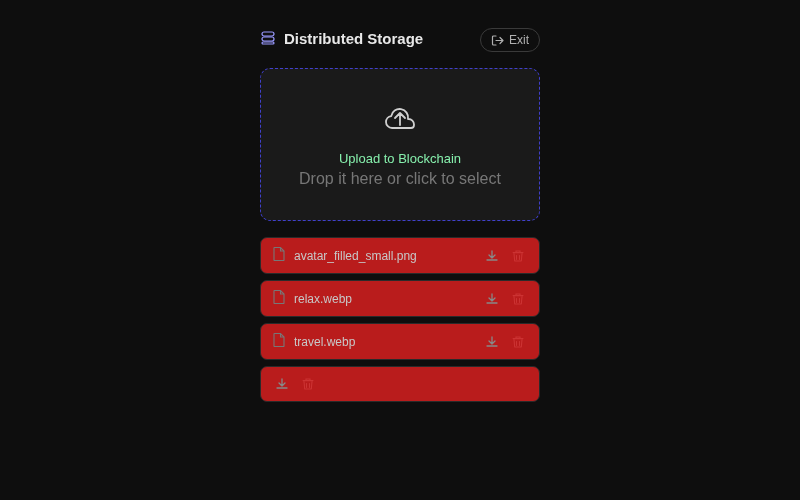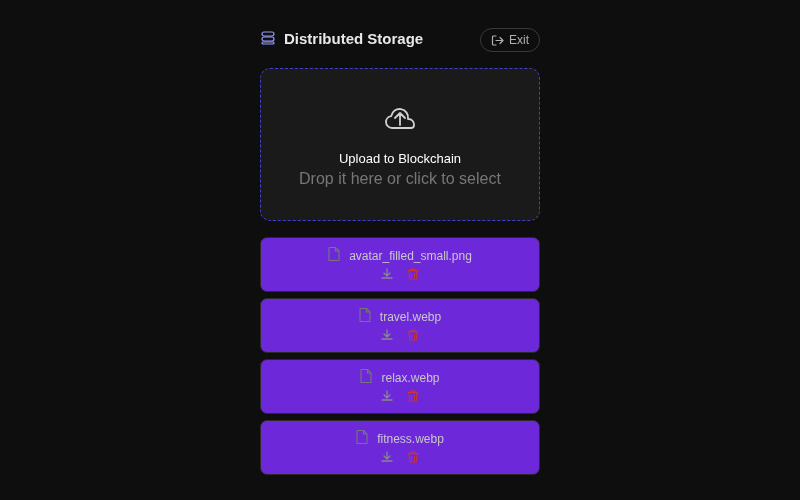--- a/index.html
+++ b/index.html
@@ -71,46 +71,45 @@
       margin-bottom: 16px;
     }
 
     .upload-icon-wrap {
       margin-bottom: 10px;
     }
 
     .upload-title {
       font-size: 13px;
       font-weight: 500;
-      color: #ffffff;
+      color: #86efac;
       margin-bottom: 4px;
     }
 
     .upload-subtitle {
       font-size: 16px;
       color: #777;
     }
 
     
     .file-list {
       width: 100%;
       display: flex;
       flex-direction: column;
       gap: 6px;
     }
 
     .file-row {
       display: flex;
       align-items: center;
       justify-content: space-between;
-      background: #6d28d9;
+      background: #b91c1c;
       border-radius: 7px;
       padding: 8px 12px;
       border: 1px solid #2a2a2a;
-      flex-direction: column;
     }
 
     .file-info {
       display: flex;
       align-items: center;
       gap: 8px;
     }
 
     .file-name {
       font-size: 12px;
@@ -198,21 +197,21 @@
       </div>
     </div>
       <div class="file-row">
       <div class="file-info">
         <span>
           <svg width="13" height="15" viewBox="0 0 13 15" fill="none" xmlns="http://www.w3.org/2000/svg">
             <path d="M1.5 1.5h6l3.5 3.5v9a.5.5 0 01-.5.5h-9a.5.5 0 01-.5-.5v-12a.5.5 0 01.5-.5z" stroke="#777" stroke-width="1.1"></path>
             <path d="M7.5 1.5v3.5h3.5" stroke="#777" stroke-width="1.1"></path>
           </svg>
         </span>
-        <span class="file-name">travel.webp</span>
+        <span class="file-name">relax.webp</span>
       </div>
       <div class="file-actions">
         <button class="action-btn" title="Download">
           <svg width="14" height="14" viewBox="0 0 14 14" fill="none" xmlns="http://www.w3.org/2000/svg">
             <path d="M7 2v7M7 9l-3-3M7 9l3-3" stroke="#888" stroke-width="1.3" stroke-linecap="round" stroke-linejoin="round"></path>
             <path d="M2 11h10" stroke="#888" stroke-width="1.3" stroke-linecap="round"></path>
           </svg>
         </button>
         <button class="action-btn" title="Delete">
           <svg width="14" height="14" viewBox="0 0 14 14" fill="none" xmlns="http://www.w3.org/2000/svg">
@@ -225,49 +224,40 @@
       </div>
     </div>
       <div class="file-row">
       <div class="file-info">
         <span>
           <svg width="13" height="15" viewBox="0 0 13 15" fill="none" xmlns="http://www.w3.org/2000/svg">
             <path d="M1.5 1.5h6l3.5 3.5v9a.5.5 0 01-.5.5h-9a.5.5 0 01-.5-.5v-12a.5.5 0 01.5-.5z" stroke="#777" stroke-width="1.1"></path>
             <path d="M7.5 1.5v3.5h3.5" stroke="#777" stroke-width="1.1"></path>
           </svg>
         </span>
-        <span class="file-name">relax.webp</span>
+        <span class="file-name">travel.webp</span>
       </div>
       <div class="file-actions">
         <button class="action-btn" title="Download">
           <svg width="14" height="14" viewBox="0 0 14 14" fill="none" xmlns="http://www.w3.org/2000/svg">
             <path d="M7 2v7M7 9l-3-3M7 9l3-3" stroke="#888" stroke-width="1.3" stroke-linecap="round" stroke-linejoin="round"></path>
             <path d="M2 11h10" stroke="#888" stroke-width="1.3" stroke-linecap="round"></path>
           </svg>
         </button>
         <button class="action-btn" title="Delete">
           <svg width="14" height="14" viewBox="0 0 14 14" fill="none" xmlns="http://www.w3.org/2000/svg">
             <rect x="1.5" y="3" width="11" height="1.2" rx="0.6" fill="#cc3333"></rect>
             <path d="M5 3V2h4v1" stroke="#cc3333" stroke-width="1.1" stroke-linecap="round"></path>
             <path d="M3 4.5l.7 7.5h6.6l.7-7.5" stroke="#cc3333" stroke-width="1.1" stroke-linecap="round" stroke-linejoin="round"></path>
             <path d="M5.5 6.5v4M8.5 6.5v4" stroke="#cc3333" stroke-width="1" stroke-linecap="round"></path>
           </svg>
         </button>
       </div>
     </div>
       <div class="file-row">
-      <div class="file-info">
-        <span>
-          <svg width="13" height="15" viewBox="0 0 13 15" fill="none" xmlns="http://www.w3.org/2000/svg">
-            <path d="M1.5 1.5h6l3.5 3.5v9a.5.5 0 01-.5.5h-9a.5.5 0 01-.5-.5v-12a.5.5 0 01.5-.5z" stroke="#777" stroke-width="1.1"></path>
-            <path d="M7.5 1.5v3.5h3.5" stroke="#777" stroke-width="1.1"></path>
-          </svg>
-        </span>
-        <span class="file-name">fitness.webp</span>
-      </div>
       <div class="file-actions">
         <button class="action-btn" title="Download">
           <svg width="14" height="14" viewBox="0 0 14 14" fill="none" xmlns="http://www.w3.org/2000/svg">
             <path d="M7 2v7M7 9l-3-3M7 9l3-3" stroke="#888" stroke-width="1.3" stroke-linecap="round" stroke-linejoin="round"></path>
             <path d="M2 11h10" stroke="#888" stroke-width="1.3" stroke-linecap="round"></path>
           </svg>
         </button>
         <button class="action-btn" title="Delete">
           <svg width="14" height="14" viewBox="0 0 14 14" fill="none" xmlns="http://www.w3.org/2000/svg">
             <rect x="1.5" y="3" width="11" height="1.2" rx="0.6" fill="#cc3333"></rect>

